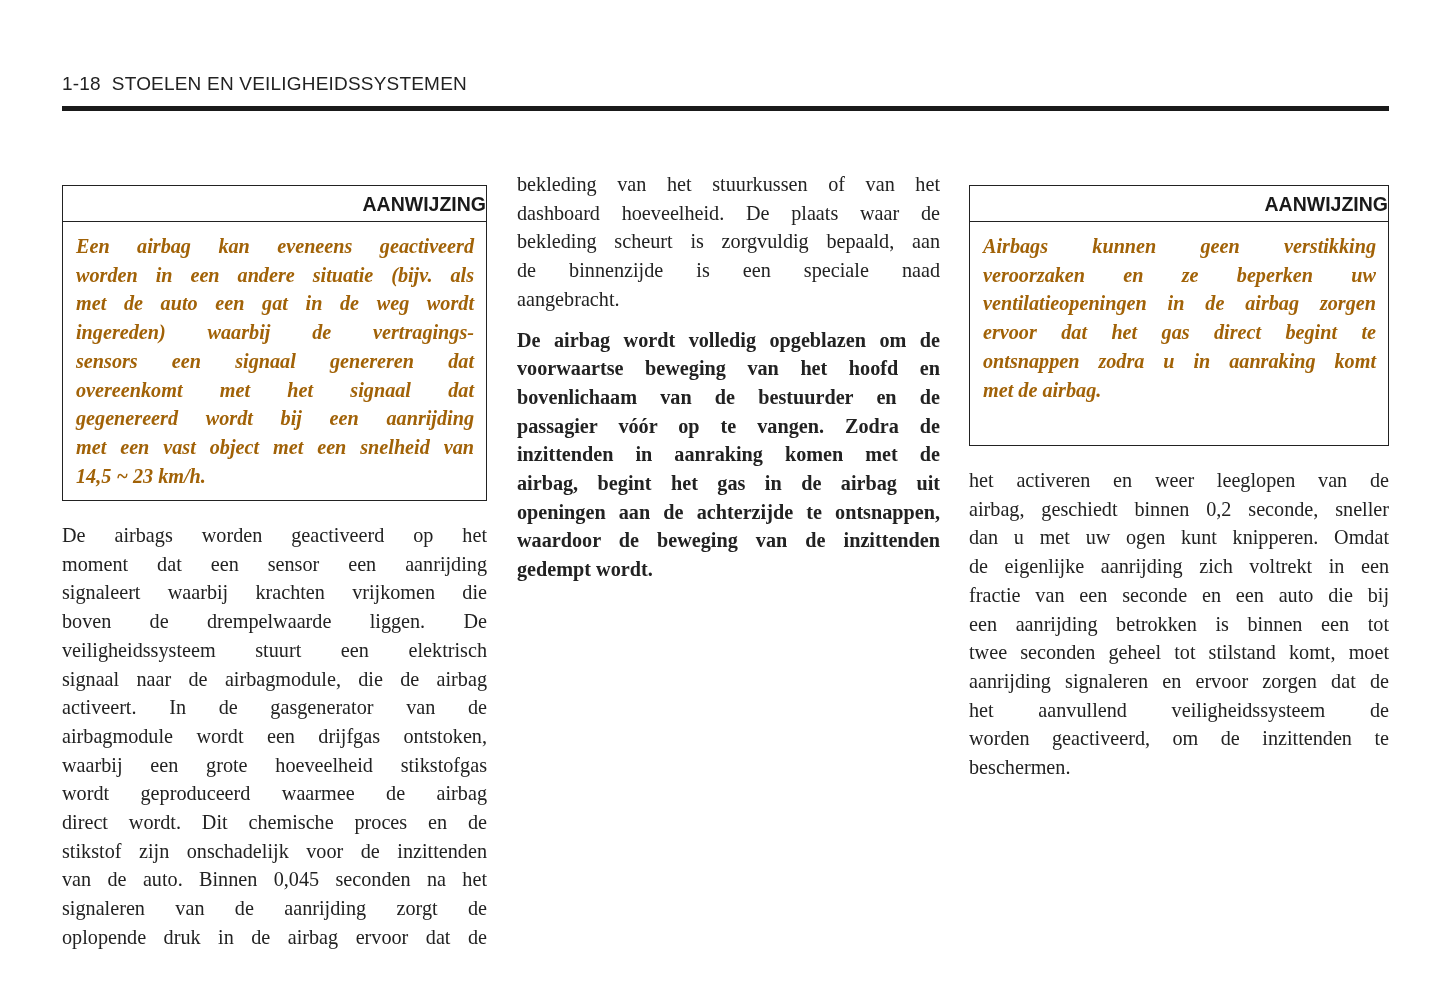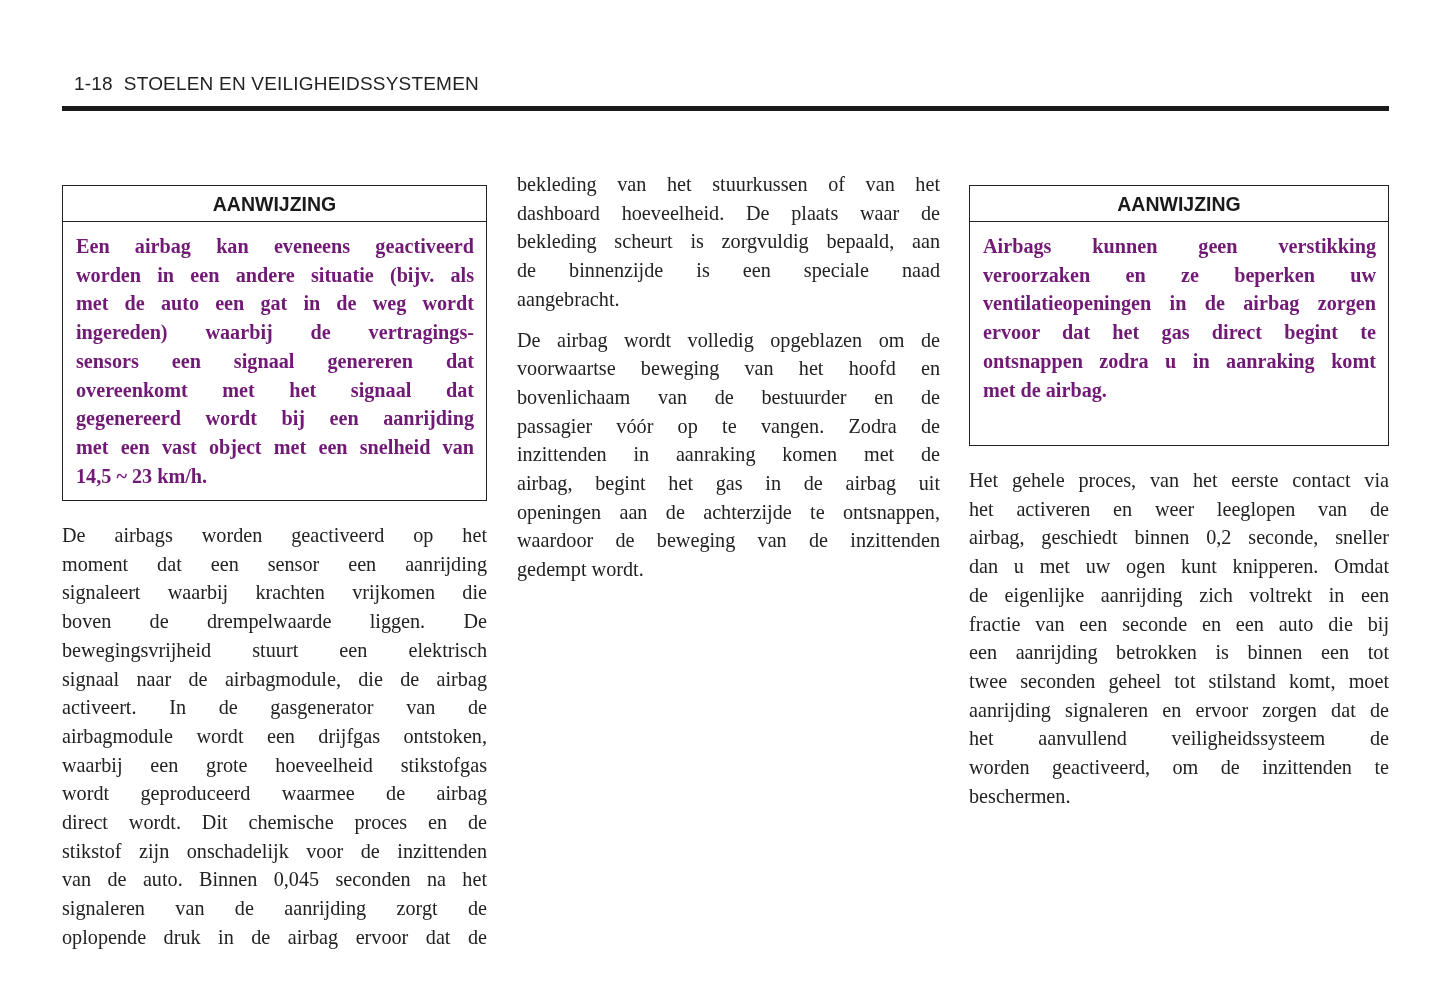--- a/index.html
+++ b/index.html
@@ -1,23 +1,23 @@
 <!DOCTYPE html>
 <html><head>
 <meta charset="utf-8">
 <style>
   html, body { margin: 0; padding: 0; background: #ffffff; }
   body { width: 1445px; height: 1000px; position: relative; overflow: hidden; color: #1f1f1f; }
-  .header { position: absolute; left: 62px; top: 73px; font-family: "Liberation Sans", sans-serif; font-size: 19px; letter-spacing: 0.2px; color: #222; margin-left: 12px; }
+  .header { position: absolute; left: 62px; top: 73px; font-family: "Liberation Sans", sans-serif; font-size: 19px; letter-spacing: 0.2px; color: #222; }
   .rule { position: absolute; left: 62px; top: 106px; width: 1327px; height: 5px; background: #1a1a1a; }
   .col { position: absolute; font-family: "Liberation Serif", serif; font-size: 20.2px; line-height: 28.7px; color: #222; text-align: justify; }
   .col p { margin: 0; }
   .notice { border: 1.5px solid #222; box-sizing: border-box; }
-  .notice-title { font-family: "Liberation Sans", sans-serif; font-weight: bold; font-size: 19.5px; text-align: center; height: 35px; line-height: 37px; border-bottom: 1.5px solid #222; color: #1a1a1a; }
-  .notice-body { font-family: "Liberation Serif", serif; font-weight: bold; font-size: 20.2px; line-height: 28.7px; text-align: justify; padding: 10px 12px 8px 13px; color: #701a75; }
+  .notice-title { font-family: "Liberation Sans", sans-serif; font-weight: bold; font-size: 19.5px; text-align: right; height: 35px; line-height: 37px; border-bottom: 1.5px solid #222; color: #1a1a1a; }
+  .notice-body { font-family: "Liberation Serif", serif; font-weight: bold; font-size: 20.2px; line-height: 28.7px; text-align: justify; padding: 10px 12px 8px 13px; color: #a16207; font-style: italic; }
   .line { display: block; text-align: justify; text-align-last: justify; }
   .line.last { text-align-last: left; }
 </style>
 </head>
 <body>
 
 <div class="header">
   <span>1-18</span>&nbsp;&nbsp;<span>STOELEN EN VEILIGHEIDSSYSTEMEN</span>
 </div>
 <div class="rule"></div>
@@ -35,21 +35,21 @@
       <span class="line">gegenereerd wordt bij een aanrijding</span>
       <span class="line">met een vast object met een snelheid van</span>
       <span class="line last">14,5 ~ 23 km/h.</span>
     </div>
   </div>
   <p style="margin-top:20px;">
     <span class="line">De airbags worden geactiveerd op het</span>
     <span class="line">moment dat een sensor een aanrijding</span>
     <span class="line">signaleert waarbij krachten vrijkomen die</span>
     <span class="line">boven de drempelwaarde liggen. De</span>
-    <span class="line">bewegingsvrijheid stuurt een elektrisch</span>
+    <span class="line">veiligheidssysteem stuurt een elektrisch</span>
     <span class="line">signaal naar de airbagmodule, die de airbag</span>
     <span class="line">activeert. In de gasgenerator van de</span>
     <span class="line">airbagmodule wordt een drijfgas ontstoken,</span>
     <span class="line">waarbij een grote hoeveelheid stikstofgas</span>
     <span class="line">wordt geproduceerd waarmee de airbag</span>
     <span class="line">direct wordt. Dit chemische proces en de</span>
     <span class="line">stikstof zijn onschadelijk voor de inzittenden</span>
     <span class="line">van de auto. Binnen 0,045 seconden na het</span>
     <span class="line">signaleren van de aanrijding zorgt de</span>
     <span class="line">oplopende druk in de airbag ervoor dat de</span>
@@ -57,21 +57,21 @@
 </div>
 
 <div class="col" style="left:517px; top:170px; width:423px;">
   <p>
     <span class="line">bekleding van het stuurkussen of van het</span>
     <span class="line">dashboard hoeveelheid. De plaats waar de</span>
     <span class="line">bekleding scheurt is zorgvuldig bepaald, aan</span>
     <span class="line">de binnenzijde is een speciale naad</span>
     <span class="line last">aangebracht.</span>
   </p>
-  <p style="margin-top:12px;">
+  <p style="margin-top:12px;font-weight:bold;">
     <span class="line">De airbag wordt volledig opgeblazen om de</span>
     <span class="line">voorwaartse beweging van het hoofd en</span>
     <span class="line">bovenlichaam van de bestuurder en de</span>
     <span class="line">passagier vóór op te vangen. Zodra de</span>
     <span class="line">inzittenden in aanraking komen met de</span>
     <span class="line">airbag, begint het gas in de airbag uit</span>
     <span class="line">openingen aan de achterzijde te ontsnappen,</span>
     <span class="line">waardoor de beweging van de inzittenden</span>
     <span class="line last">gedempt wordt.</span>
   </p>
@@ -83,21 +83,20 @@
     <div class="notice-body">
       <span class="line">Airbags kunnen geen verstikking</span>
       <span class="line">veroorzaken en ze beperken uw</span>
       <span class="line">ventilatieopeningen in de airbag zorgen</span>
       <span class="line">ervoor dat het gas direct begint te</span>
       <span class="line">ontsnappen zodra u in aanraking komt</span>
       <span class="line last">met de airbag.</span>
     </div>
   </div>
   <p style="margin-top:20px;">
-    <span class="line">Het gehele proces, van het eerste contact via</span>
     <span class="line">het activeren en weer leeglopen van de</span>
     <span class="line">airbag, geschiedt binnen 0,2 seconde, sneller</span>
     <span class="line">dan u met uw ogen kunt knipperen. Omdat</span>
     <span class="line">de eigenlijke aanrijding zich voltrekt in een</span>
     <span class="line">fractie van een seconde en een auto die bij</span>
     <span class="line">een aanrijding betrokken is binnen een tot</span>
     <span class="line">twee seconden geheel tot stilstand komt, moet</span>
     <span class="line">aanrijding signaleren en ervoor zorgen dat de</span>
     <span class="line">het aanvullend veiligheidssysteem de</span>
     <span class="line">worden geactiveerd, om de inzittenden te</span>

